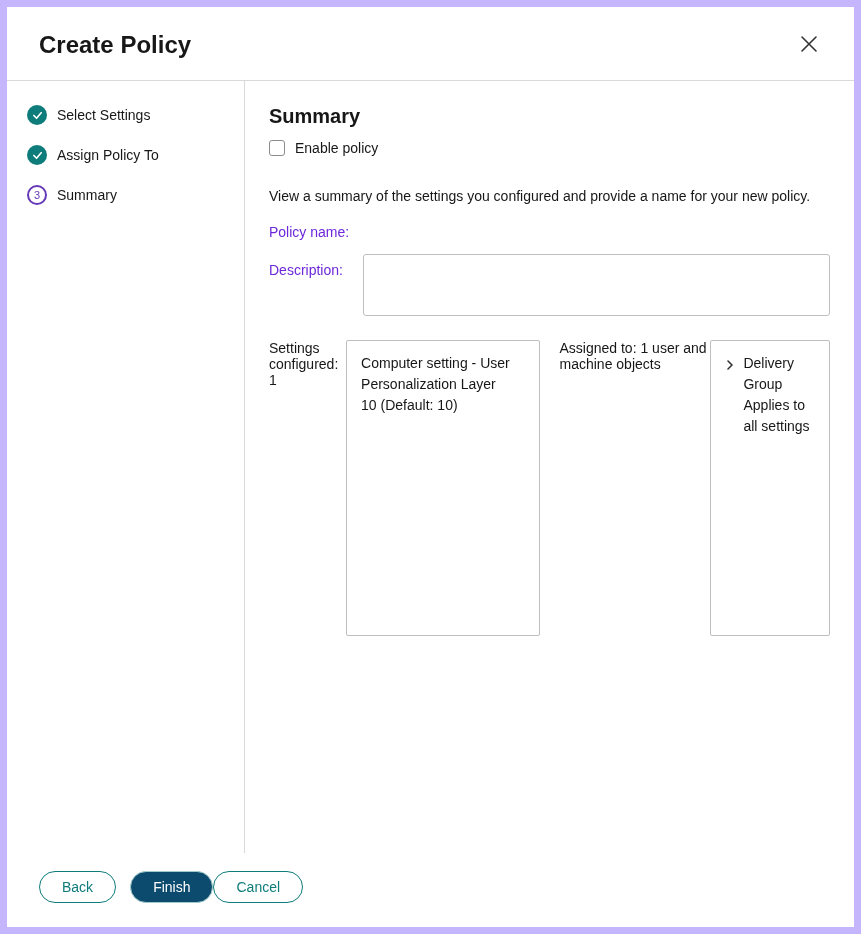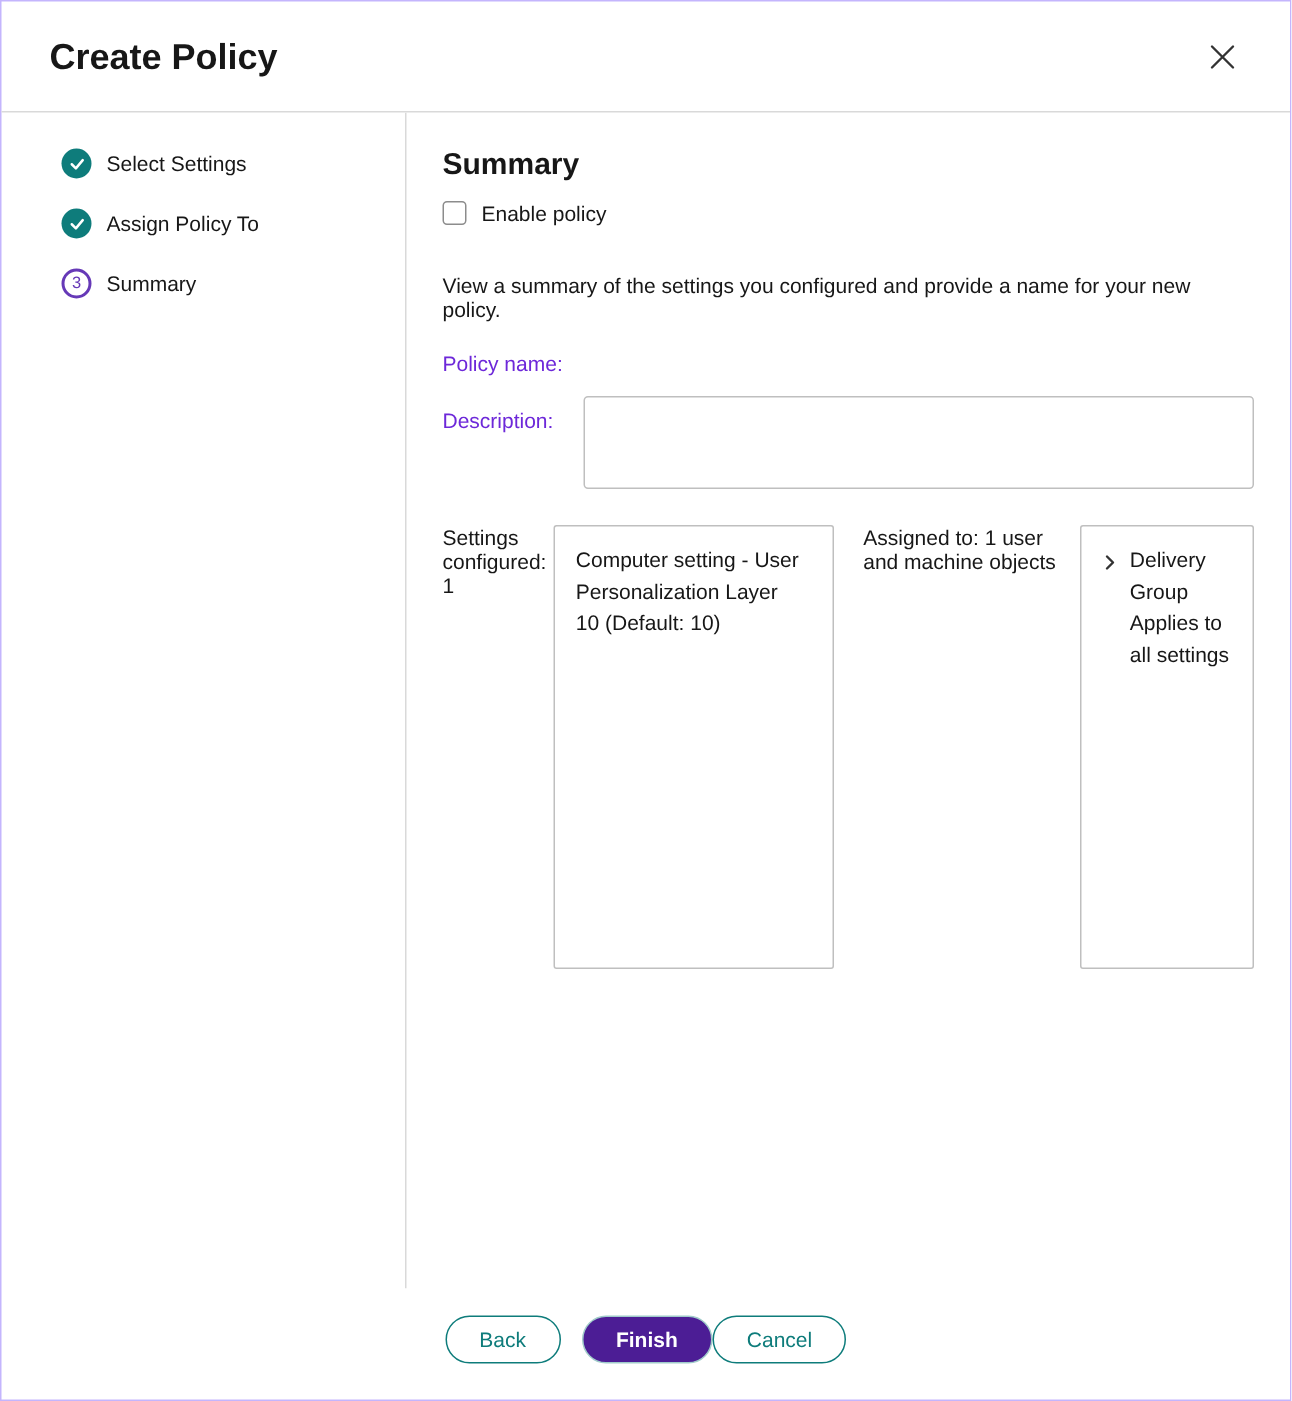--- a/index.html
+++ b/index.html
@@ -9,21 +9,21 @@
     }
     body {
       font-family: -apple-system, BlinkMacSystemFont, "Segoe UI", Arial, sans-serif;
       font-size: 14px;
       color: #333;
       background: #fff;
     }
     .modal {
       width: 861px;
       height: 934px;
-      border: 1px solid #c4b5fd;
+      border: 7px solid #c4b5fd;
       display: flex;
       flex-direction: column;
       position: relative;
     }
     .modal-header {
       padding: 24px 32px 20px 32px;
       display: flex;
       justify-content: space-between;
       align-items: flex-start;
     }
@@ -39,22 +39,21 @@
     }
     .body-wrap {
       display: flex;
       flex: 1;
       border-top: 1px solid #d9d9d9;
       overflow: hidden;
     }
     .sidebar {
       width: 238px;
       border-right: 1px solid #d9d9d9;
-      padding: 24px 0 0 8px;
-      margin-left: 32px;
+      padding: 24px 0 0 20px;
     }
     .step {
       display: flex;
       align-items: center;
       margin-bottom: 20px;
       cursor: pointer;
     }
     .step-badge {
       width: 20px;
       height: 20px;
@@ -179,21 +178,21 @@
     .chevron-btn {
       cursor: pointer;
       margin-right: 8px;
       padding-top: 3px;
       color: #333;
       flex-shrink: 0;
     }
     .footer {
       padding: 18px 32px 24px 32px;
       display: flex;
-      justify-content: center;
+      justify-content: flex-start;
       align-items: center;
     }
     .footer-left {
       display: flex;
       gap: 14px;
     }
     .btn {
       height: 32px;
       padding: 0 22px;
       border-radius: 16px;
@@ -203,24 +202,24 @@
       align-items: center;
       justify-content: center;
       background: #fff;
       min-width: 76px;
     }
     .btn-outline {
       border: 1.5px solid #0e7c7b;
       color: #0e7c7b;
     }
     .btn-primary {
-      background: #4c1d95;
+      background: #0c4a6e;
       border: 1.5px solid #a0cbca;
       color: #fff;
-      font-weight: 700;
+      font-weight: 400;
     }
   </style>
 </head>
 <body>
 
 <div class="modal">
 
   <div class="modal-header">
     <h1 class="modal-title">Create Policy</h1>
     <div class="close-btn">

